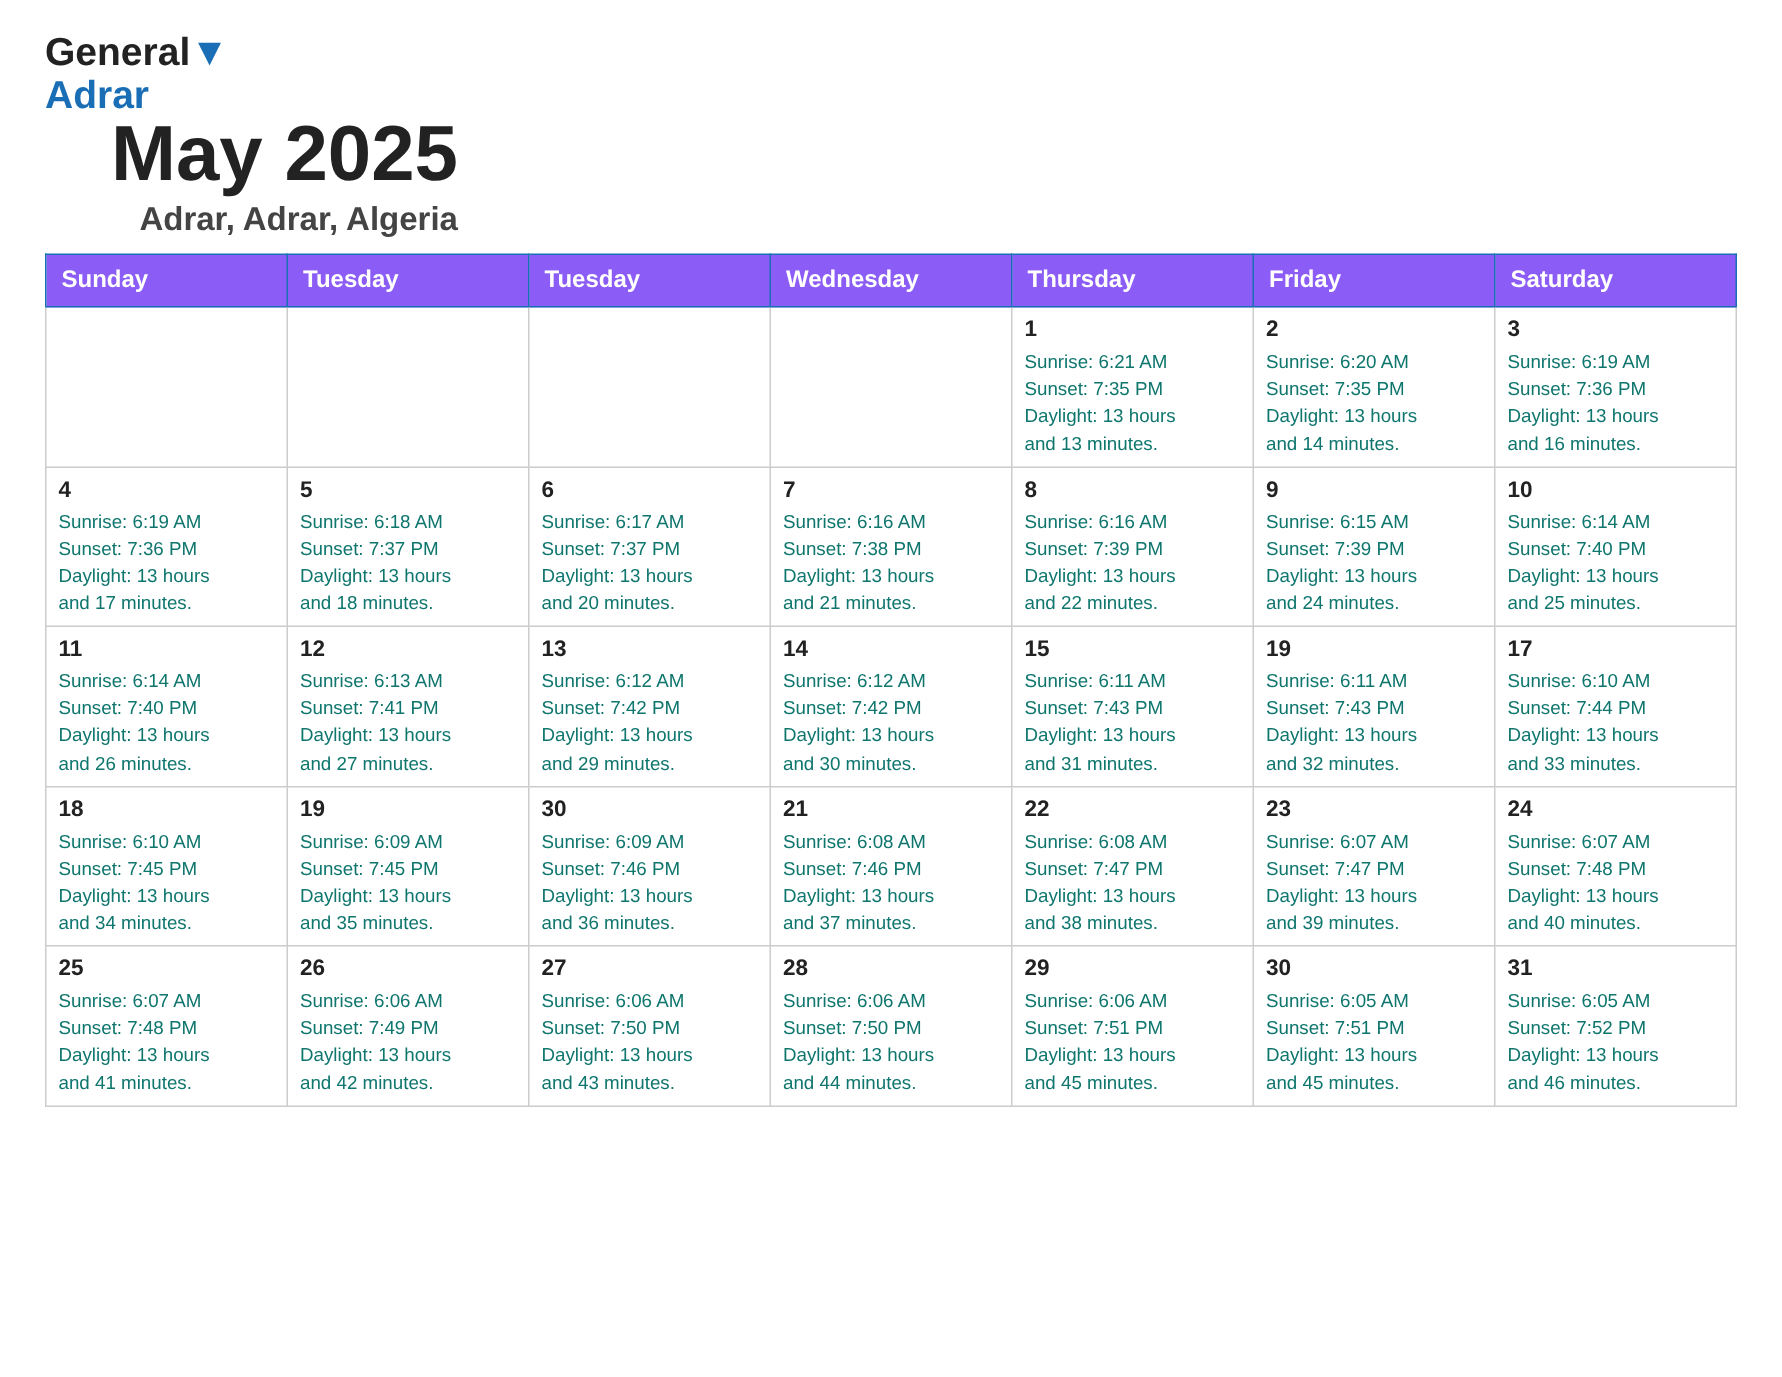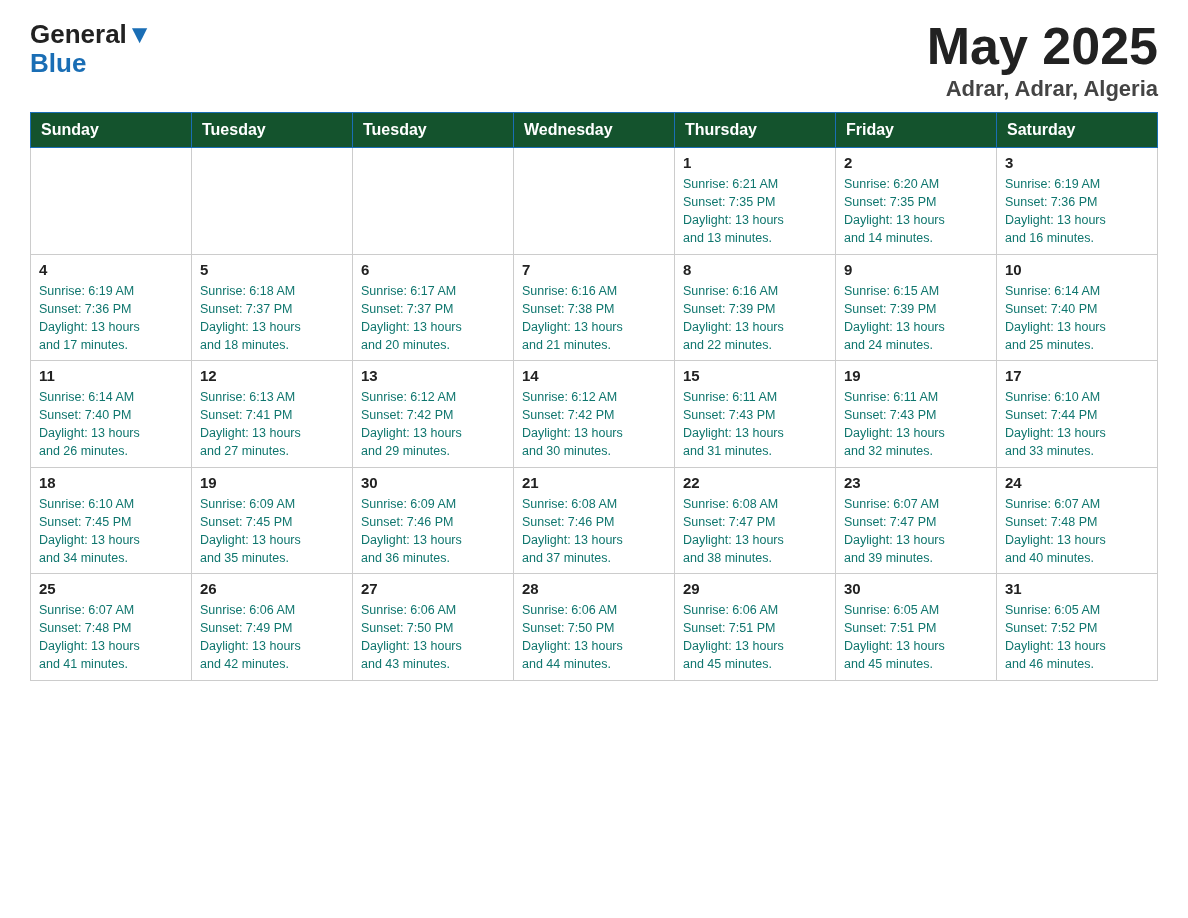--- a/index.html
+++ b/index.html
@@ -9,20 +9,21 @@
       color: #222;
       width: 1188px;
       min-height: 918px;
       padding: 20px 30px;
     }
     .header-row {
       display: flex;
       justify-content: space-between;
       align-items: flex-start;
       margin-bottom: 10px;
+      flex-direction: column;
     }
     .logo {
       display: flex;
       flex-direction: column;
       align-items: flex-start;
     }
     .logo-text {
       font-size: 26px;
       font-weight: bold;
       color: #222;
@@ -50,21 +51,21 @@
       color: #444;
       margin-top: 4px;
       font-weight: bold;
     }
     .calendar {
       width: 100%;
       border-collapse: collapse;
       margin-top: 10px;
     }
     .calendar th {
-      background: #14532d;
+      background: #8b5cf6;
       color: #fff;
       font-size: 16px;
       font-weight: bold;
       padding: 8px 10px;
       text-align: left;
       border: 1px solid #1a6eb5;
     }
     .calendar td {
       vertical-align: top;
       border: 1px solid #ccc;
@@ -95,21 +96,21 @@
 <body>
 
 <div class="header-row">
   <div class="logo">
     <div class="logo-line">
       <span class="logo-text">
         General<span>▼</span>
       </span>
     </div>
     <div>
-      <span class="logo-text" style="color:#1a6eb5; font-size:26px;">Blue</span>
+      <span class="logo-text" style="color:#1a6eb5; font-size:26px;">Adrar</span>
     </div>
   </div>
   <div class="title-block">
     <div class="month-year">May 2025</div>
     <div class="location">Adrar, Adrar, Algeria</div>
   </div>
 </div>
 
 <table class="calendar">
   <thead>

